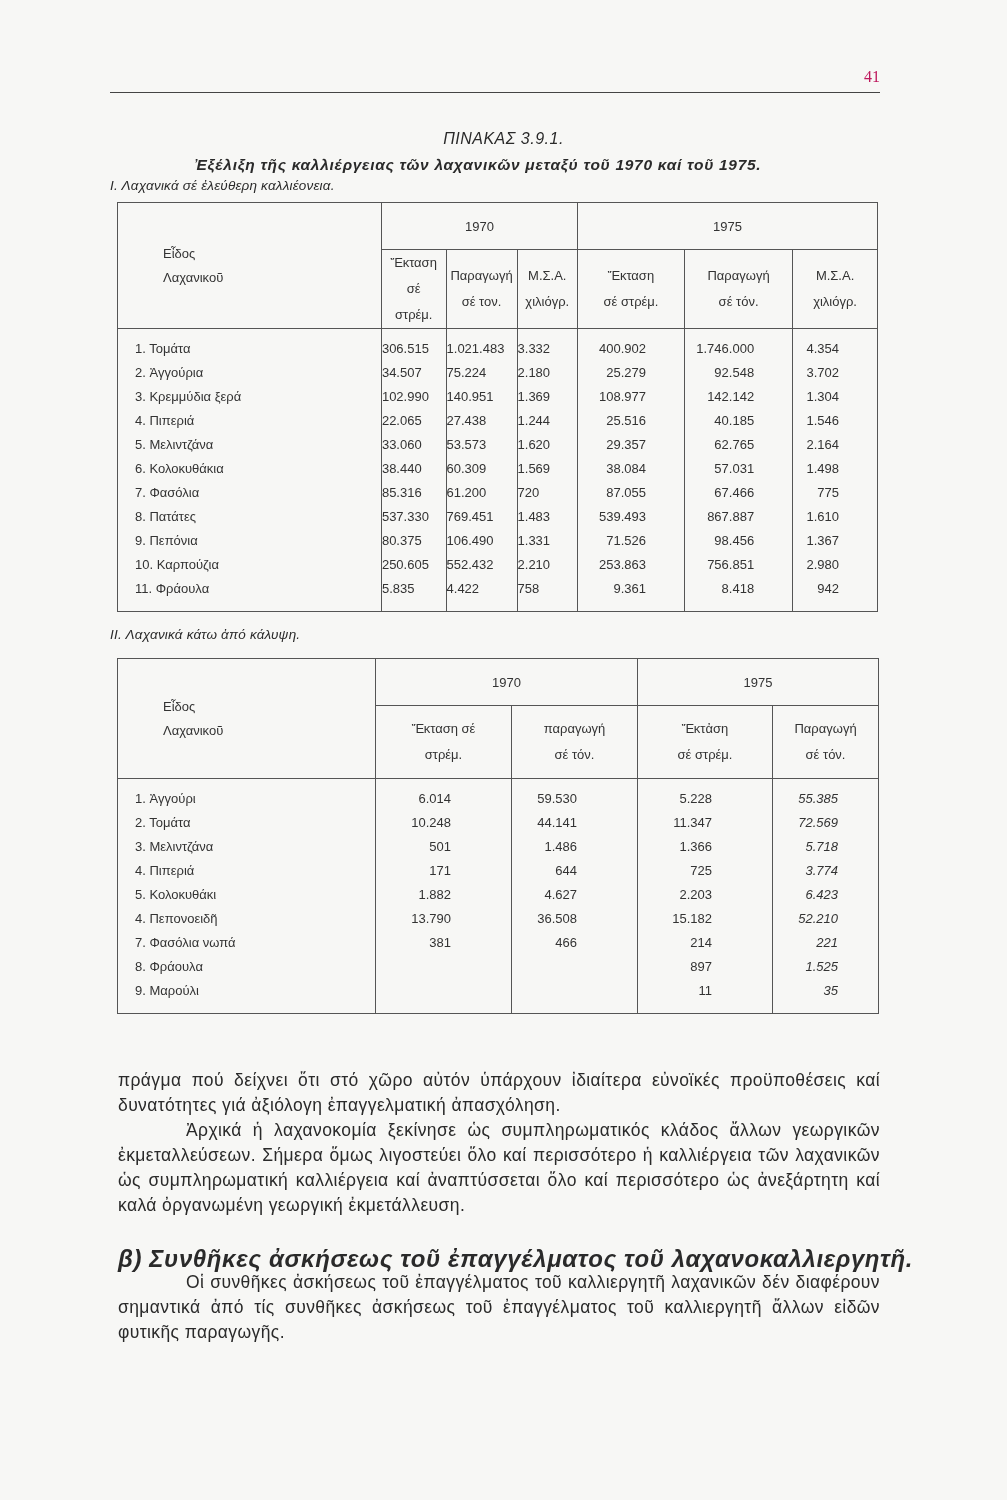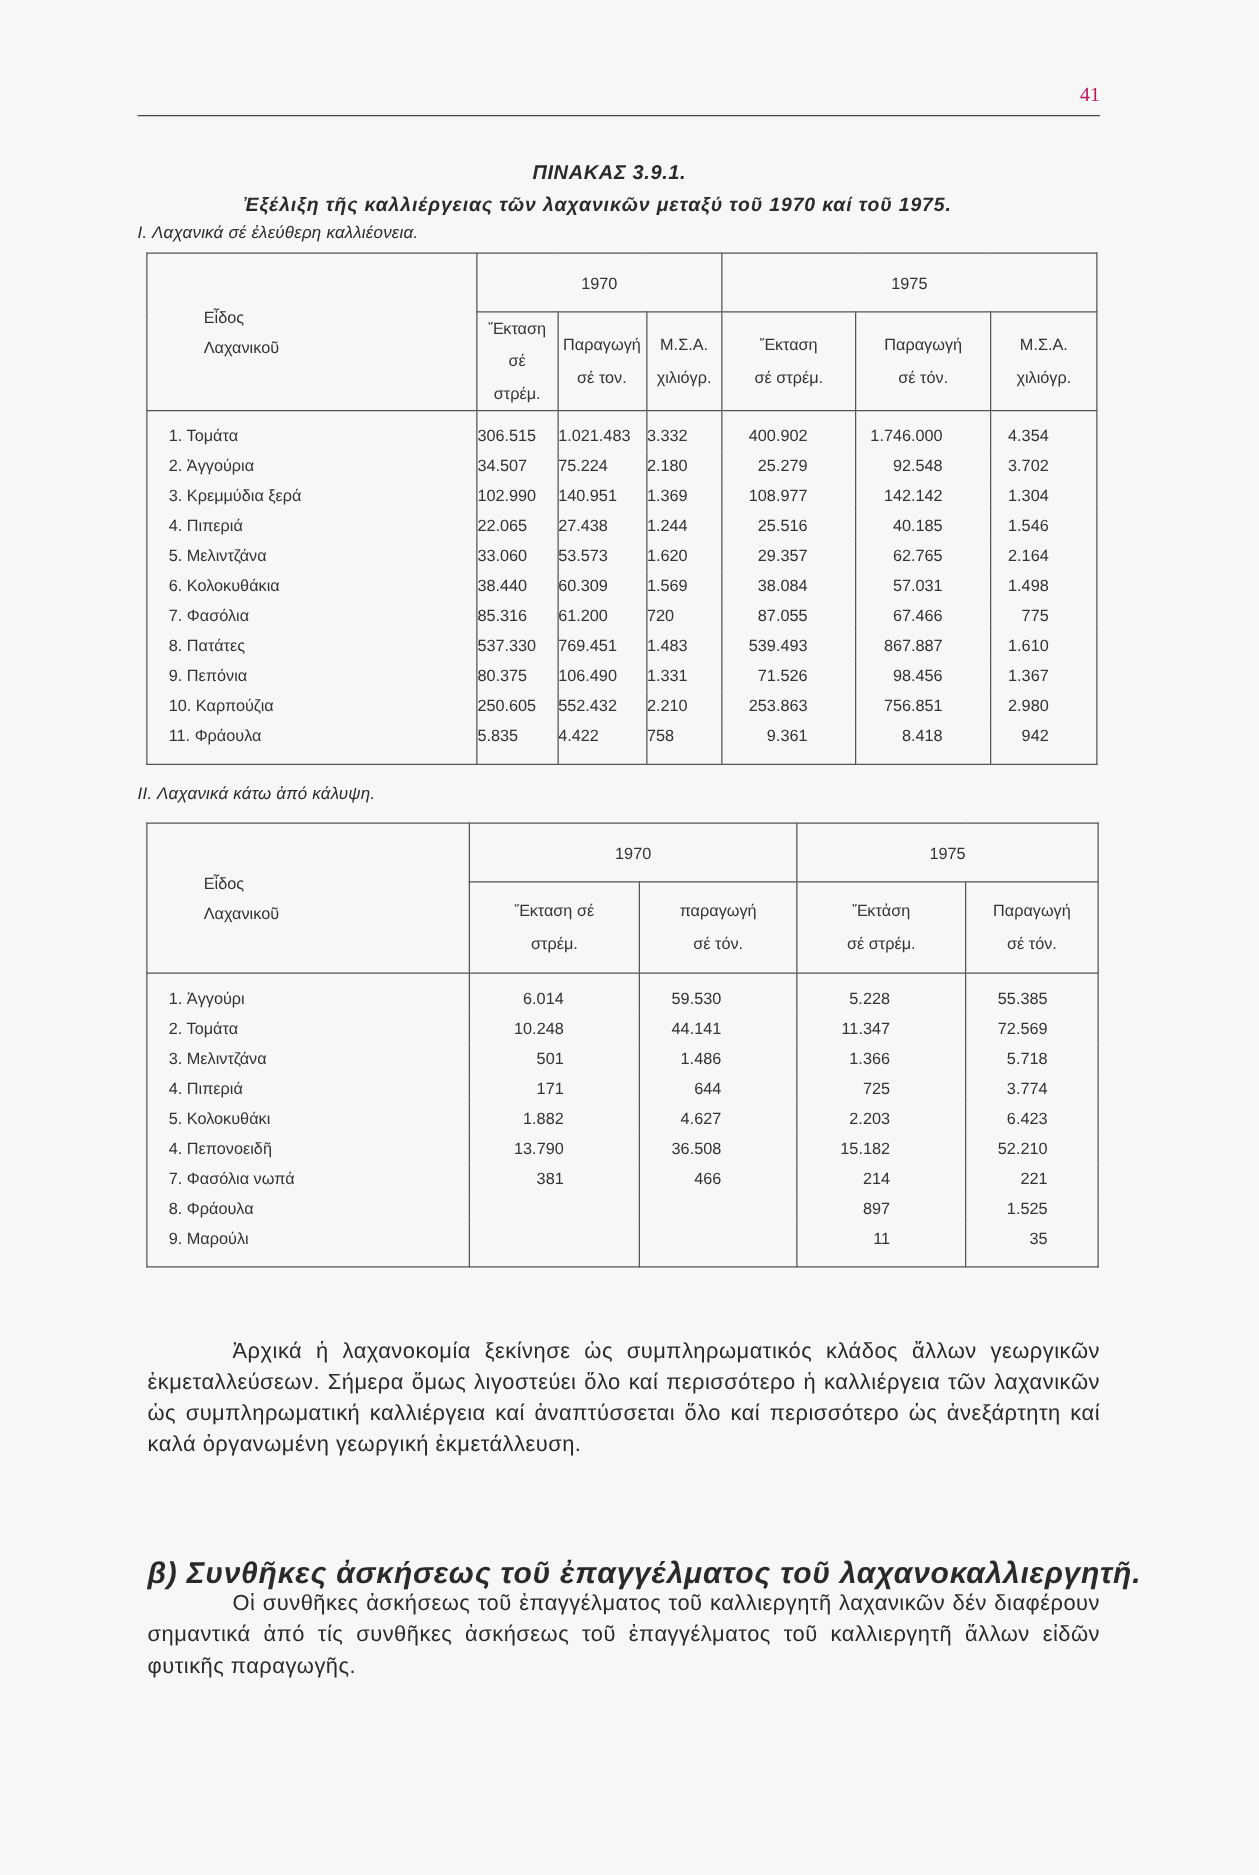--- a/index.html
+++ b/index.html
@@ -17,22 +17,22 @@
     }
     .running-head .rh-title {
       position: absolute; left: 0; right: 0; top: 6px; text-align: center;
       font-family: "Liberation Serif", "DejaVu Serif", serif; font-size: 16px; letter-spacing: 0.5px; color: #333;
     }
     .running-head .rh-page {
       position: absolute; right: 0; top: 6px;
       font-family: "Liberation Serif", "DejaVu Serif", serif; font-size: 16px; color: #be185d;
     }
     .table-label {
-      position: absolute; left: 0; width: 945px; top: 130px; text-align: center;
-      font-style: italic; font-weight: bold; font-size: 16px; letter-spacing: 0.5px; padding-left: 30px; box-sizing: border-box;
+      position: absolute; left: 16px; width: 945px; top: 130px; text-align: center;
+      font-style: italic; font-weight: normal; font-size: 16px; letter-spacing: 0.5px; padding-left: 30px; box-sizing: border-box;
     }
     .table-caption {
       position: absolute; left: 195px; top: 156px;
       font-style: italic; font-weight: bold; font-size: 15.5px; letter-spacing: 0.7px;
     }
     .section-label {
       position: absolute; left: 110px;
       font-style: italic; font-size: 13.5px; letter-spacing: 0.2px;
     }
     #sec1-label { top: 178px; }
@@ -57,21 +57,21 @@
     .hdr-sub { height: 72px; text-align: center; vertical-align: middle; line-height: 26px; }
     .hdr-sub span { display: block; }
 
     td.name { text-align: left; padding-left: 17px !important; }
     td.num { text-align: right; padding-right: 38px !important; }
     tr.first td { padding-top: 8px !important; }
     tr.last td { padding-bottom: 10px !important; }
     #table1 tbody td { height: 24px; line-height: 24px; }
     #table2 tbody td { height: 24px; line-height: 24px; margin-top: 25px; }
     #table2 td.num { padding-right: 60px !important; }
-    #table2 td.num.c4 { padding-right: 40px !important; }
+    #table2 td.num.c4 { padding-right: 40px !important; font-style: italic; }
 
     .prose {
       position: absolute; left: 118px; width: 762px;
       font-size: 17.5px; line-height: 25px; color: #2a2a2a; letter-spacing: 0.4px;
       text-align: justify;
     }
     .prose p { margin: 0; }
     .prose p.indent { text-indent: 68px; }
     #prose1 { top: 1068px; }
     .subhead {
@@ -340,20 +340,21 @@
         <td class="name">9. Μαρούλι</td>
         <td class="num c1"></td>
         <td class="num c2"></td>
         <td class="num c3">11</td>
         <td class="num c4">35</td>
       </tr>
     </tbody>
 </table>
 
 <div class="prose" id="prose1">
+  <p>πράγμα πού δείχνει ὅτι στό χῶρο αὐτόν ὑπάρχουν ἰδιαίτερα εὐνοϊκές προϋποθέσεις καί δυνατότητες γιά ἀξιόλογη ἐπαγγελματική ἀπασχόληση.</p>
   <p class="indent">Ἀρχικά ἡ λαχανοκομία ξεκίνησε ὡς συμπληρωματικός κλάδος ἄλλων γεωργικῶν ἐκμεταλλεύσεων. Σήμερα ὅμως λιγοστεύει ὅλο καί περισσότερο ἡ καλλιέργεια τῶν λαχανικῶν ὡς συμπληρωματική καλλιέργεια καί ἀναπτύσσεται ὅλο καί περισσότερο ὡς ἀνεξάρτητη καί καλά ὀργανωμένη γεωργική ἐκμετάλλευση.</p>
 </div>
 
 <div class="subhead">β) Συνθῆκες ἀσκήσεως τοῦ ἐπαγγέλματος τοῦ λαχανοκαλλιεργητῆ.</div>
 
 <div class="prose" id="prose2">
   <p class="indent">Οἱ συνθῆκες ἀσκήσεως τοῦ ἐπαγγέλματος τοῦ καλλιεργητῆ λαχανικῶν δέν διαφέρουν σημαντικά ἀπό τίς συνθῆκες ἀσκήσεως τοῦ ἐπαγγέλματος τοῦ καλλιεργητῆ ἄλλων εἰδῶν φυτικῆς παραγωγῆς.</p>
 </div>
 
 </body></html>

